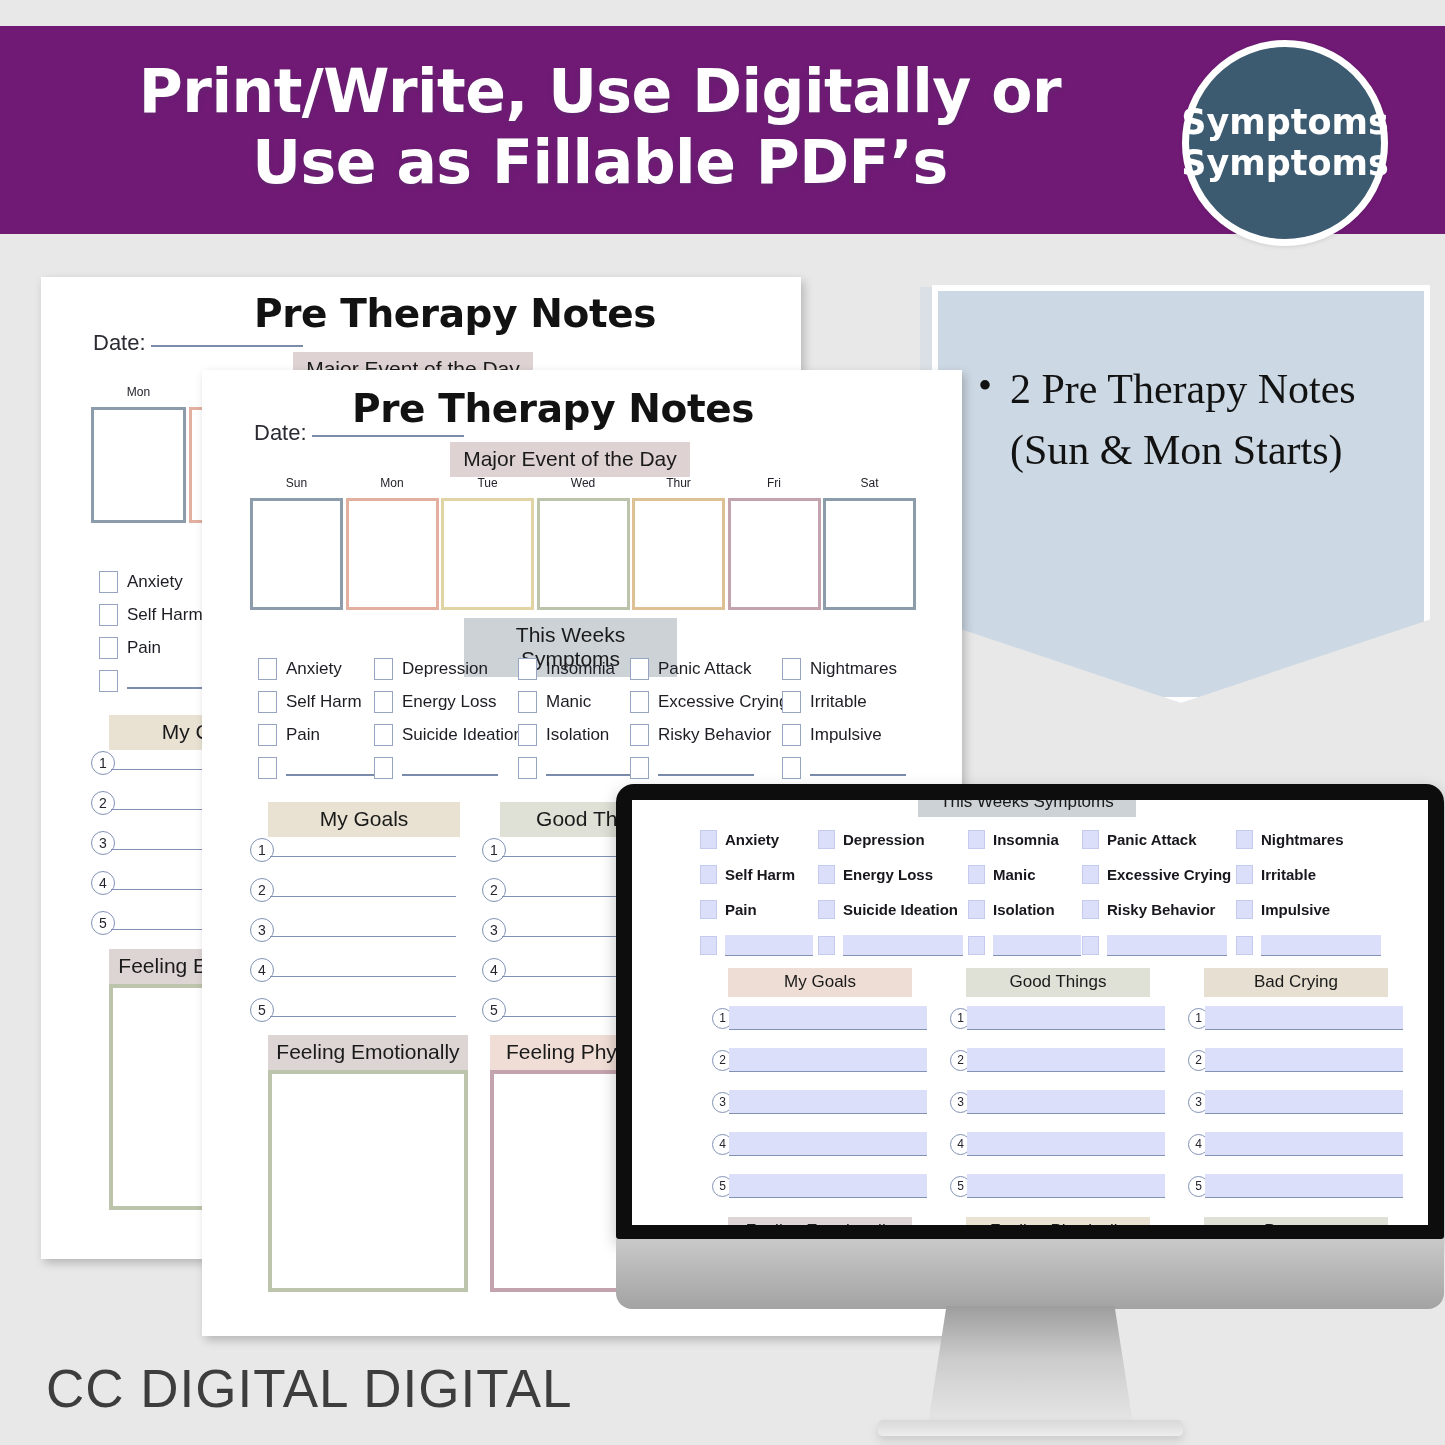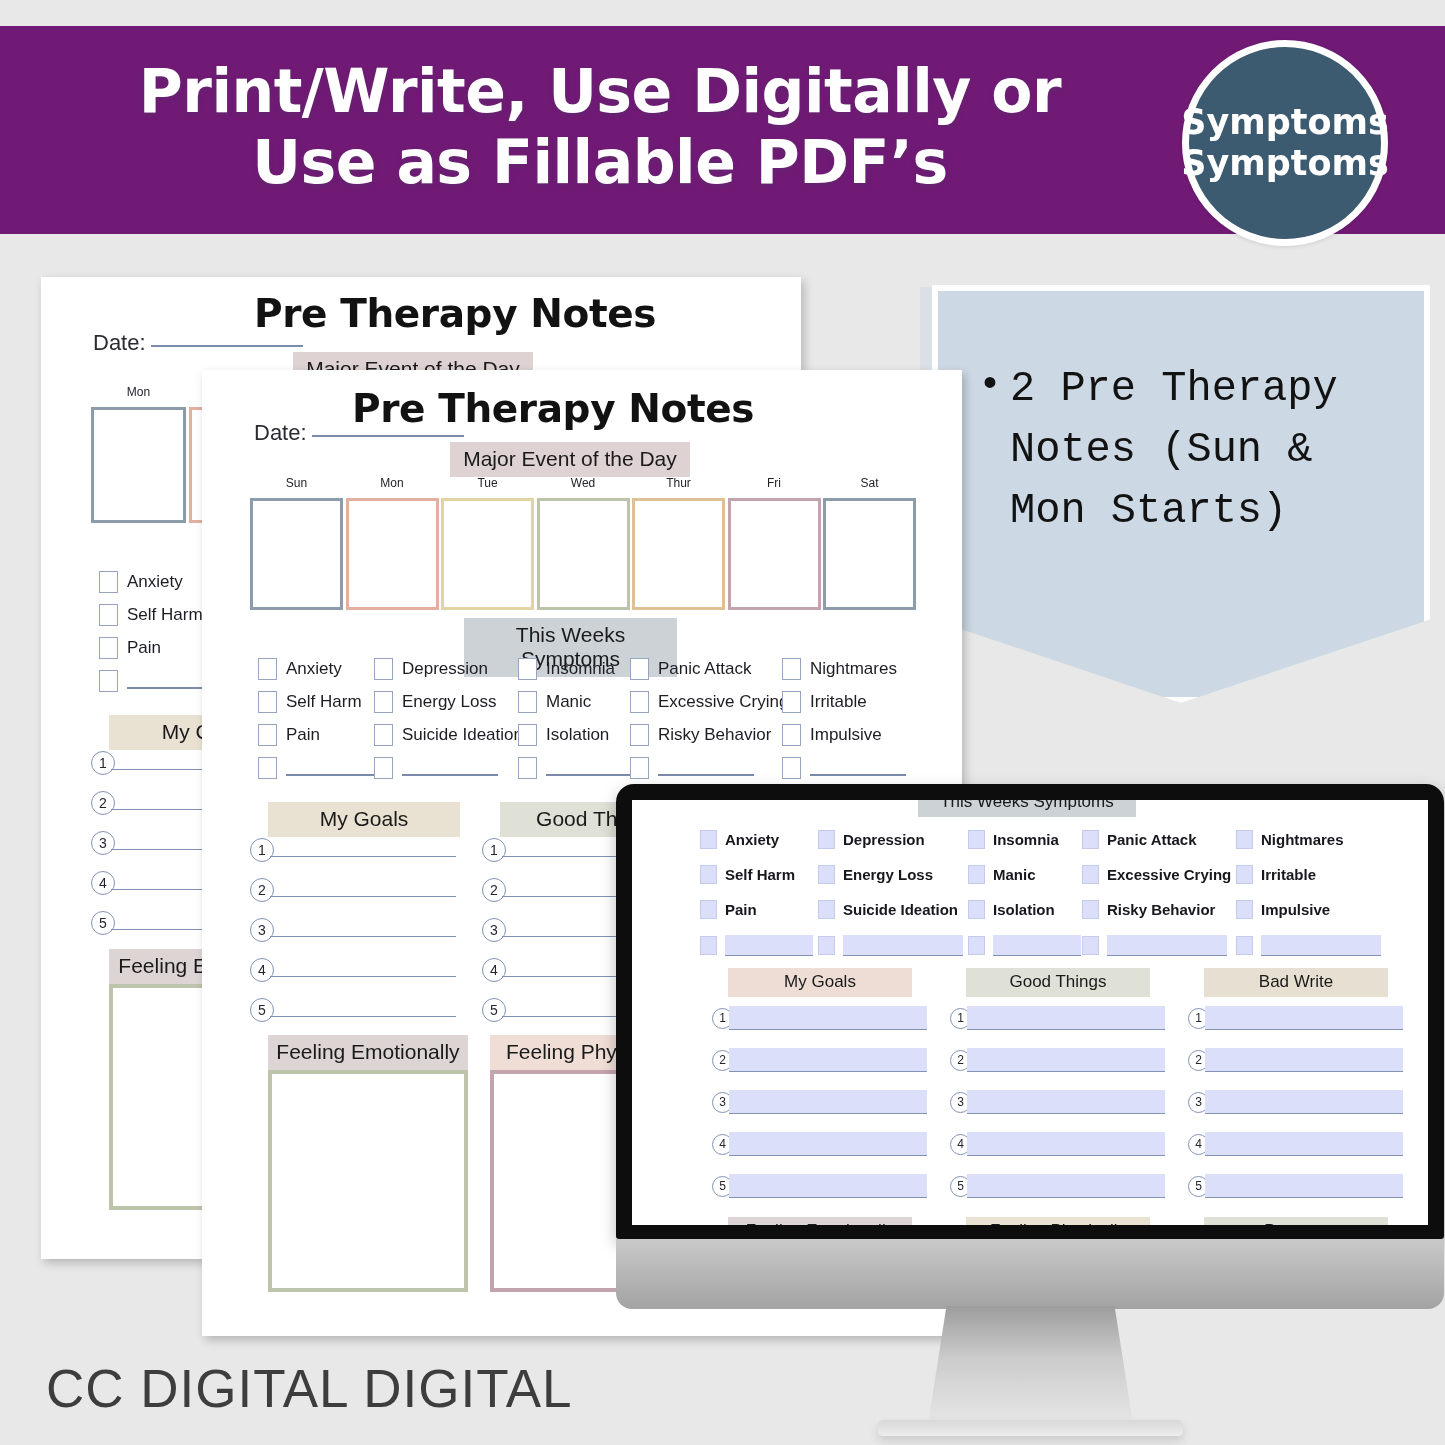--- a/index.html
+++ b/index.html
@@ -113,21 +113,21 @@
     clip-path: polygon(0 0, 100% 0, 100% 80%, 50% 100%, 0 80%);
   }
   .panel-list {
     position: absolute; left: 52px; top: 72px; width: 400px;
     list-style: none;
   }
   .panel-list li {
     position: relative;
     font-size: 42px; line-height: 1.45; color: #121212;
     padding-left: 38px;
-    font-family: Liberation Mono, monospace;
+    font-family: Liberation Serif, serif;
   }
   .panel-list li::before {
     content: "\2022"; position: absolute; left: 6px; top: -2px; font-size: 40px;
   }
 
   
   .monitor { position: absolute; left: 616px; top: 784px; width: 828px; height: 455px; z-index: 20; }
   .mon-bezel {
     position: absolute; left: 0; top: 0; width: 828px; height: 455px;
     background: #0d0d0d; border-radius: 18px 18px 3px 3px;
@@ -621,21 +621,21 @@
           <div class="ff ff-line" style="width:198px; height:24px; margin-left:-4px;"></div>
         </div>
         <div class="numrow" style="left:318px; top:332px;">
           <div class="scr-numcirc">4</div>
           <div class="ff ff-line" style="width:198px; height:24px; margin-left:-4px;"></div>
         </div>
         <div class="numrow" style="left:318px; top:374px;">
           <div class="scr-numcirc">5</div>
           <div class="ff ff-line" style="width:198px; height:24px; margin-left:-4px;"></div>
         </div>
-        <div class="scr scr-head" style="left:572px; top:168px; width:184px; background:#e7e0d2;">Bad Write</div>
+        <div class="scr scr-head" style="left:572px; top:168px; width:184px; background:#e7e0d2;">Bad Crying</div>
         <div class="numrow" style="left:556px; top:206px;">
           <div class="scr-numcirc">1</div>
           <div class="ff ff-line" style="width:198px; height:24px; margin-left:-4px;"></div>
         </div>
         <div class="numrow" style="left:556px; top:248px;">
           <div class="scr-numcirc">2</div>
           <div class="ff ff-line" style="width:198px; height:24px; margin-left:-4px;"></div>
         </div>
         <div class="numrow" style="left:556px; top:290px;">
           <div class="scr-numcirc">3</div>

